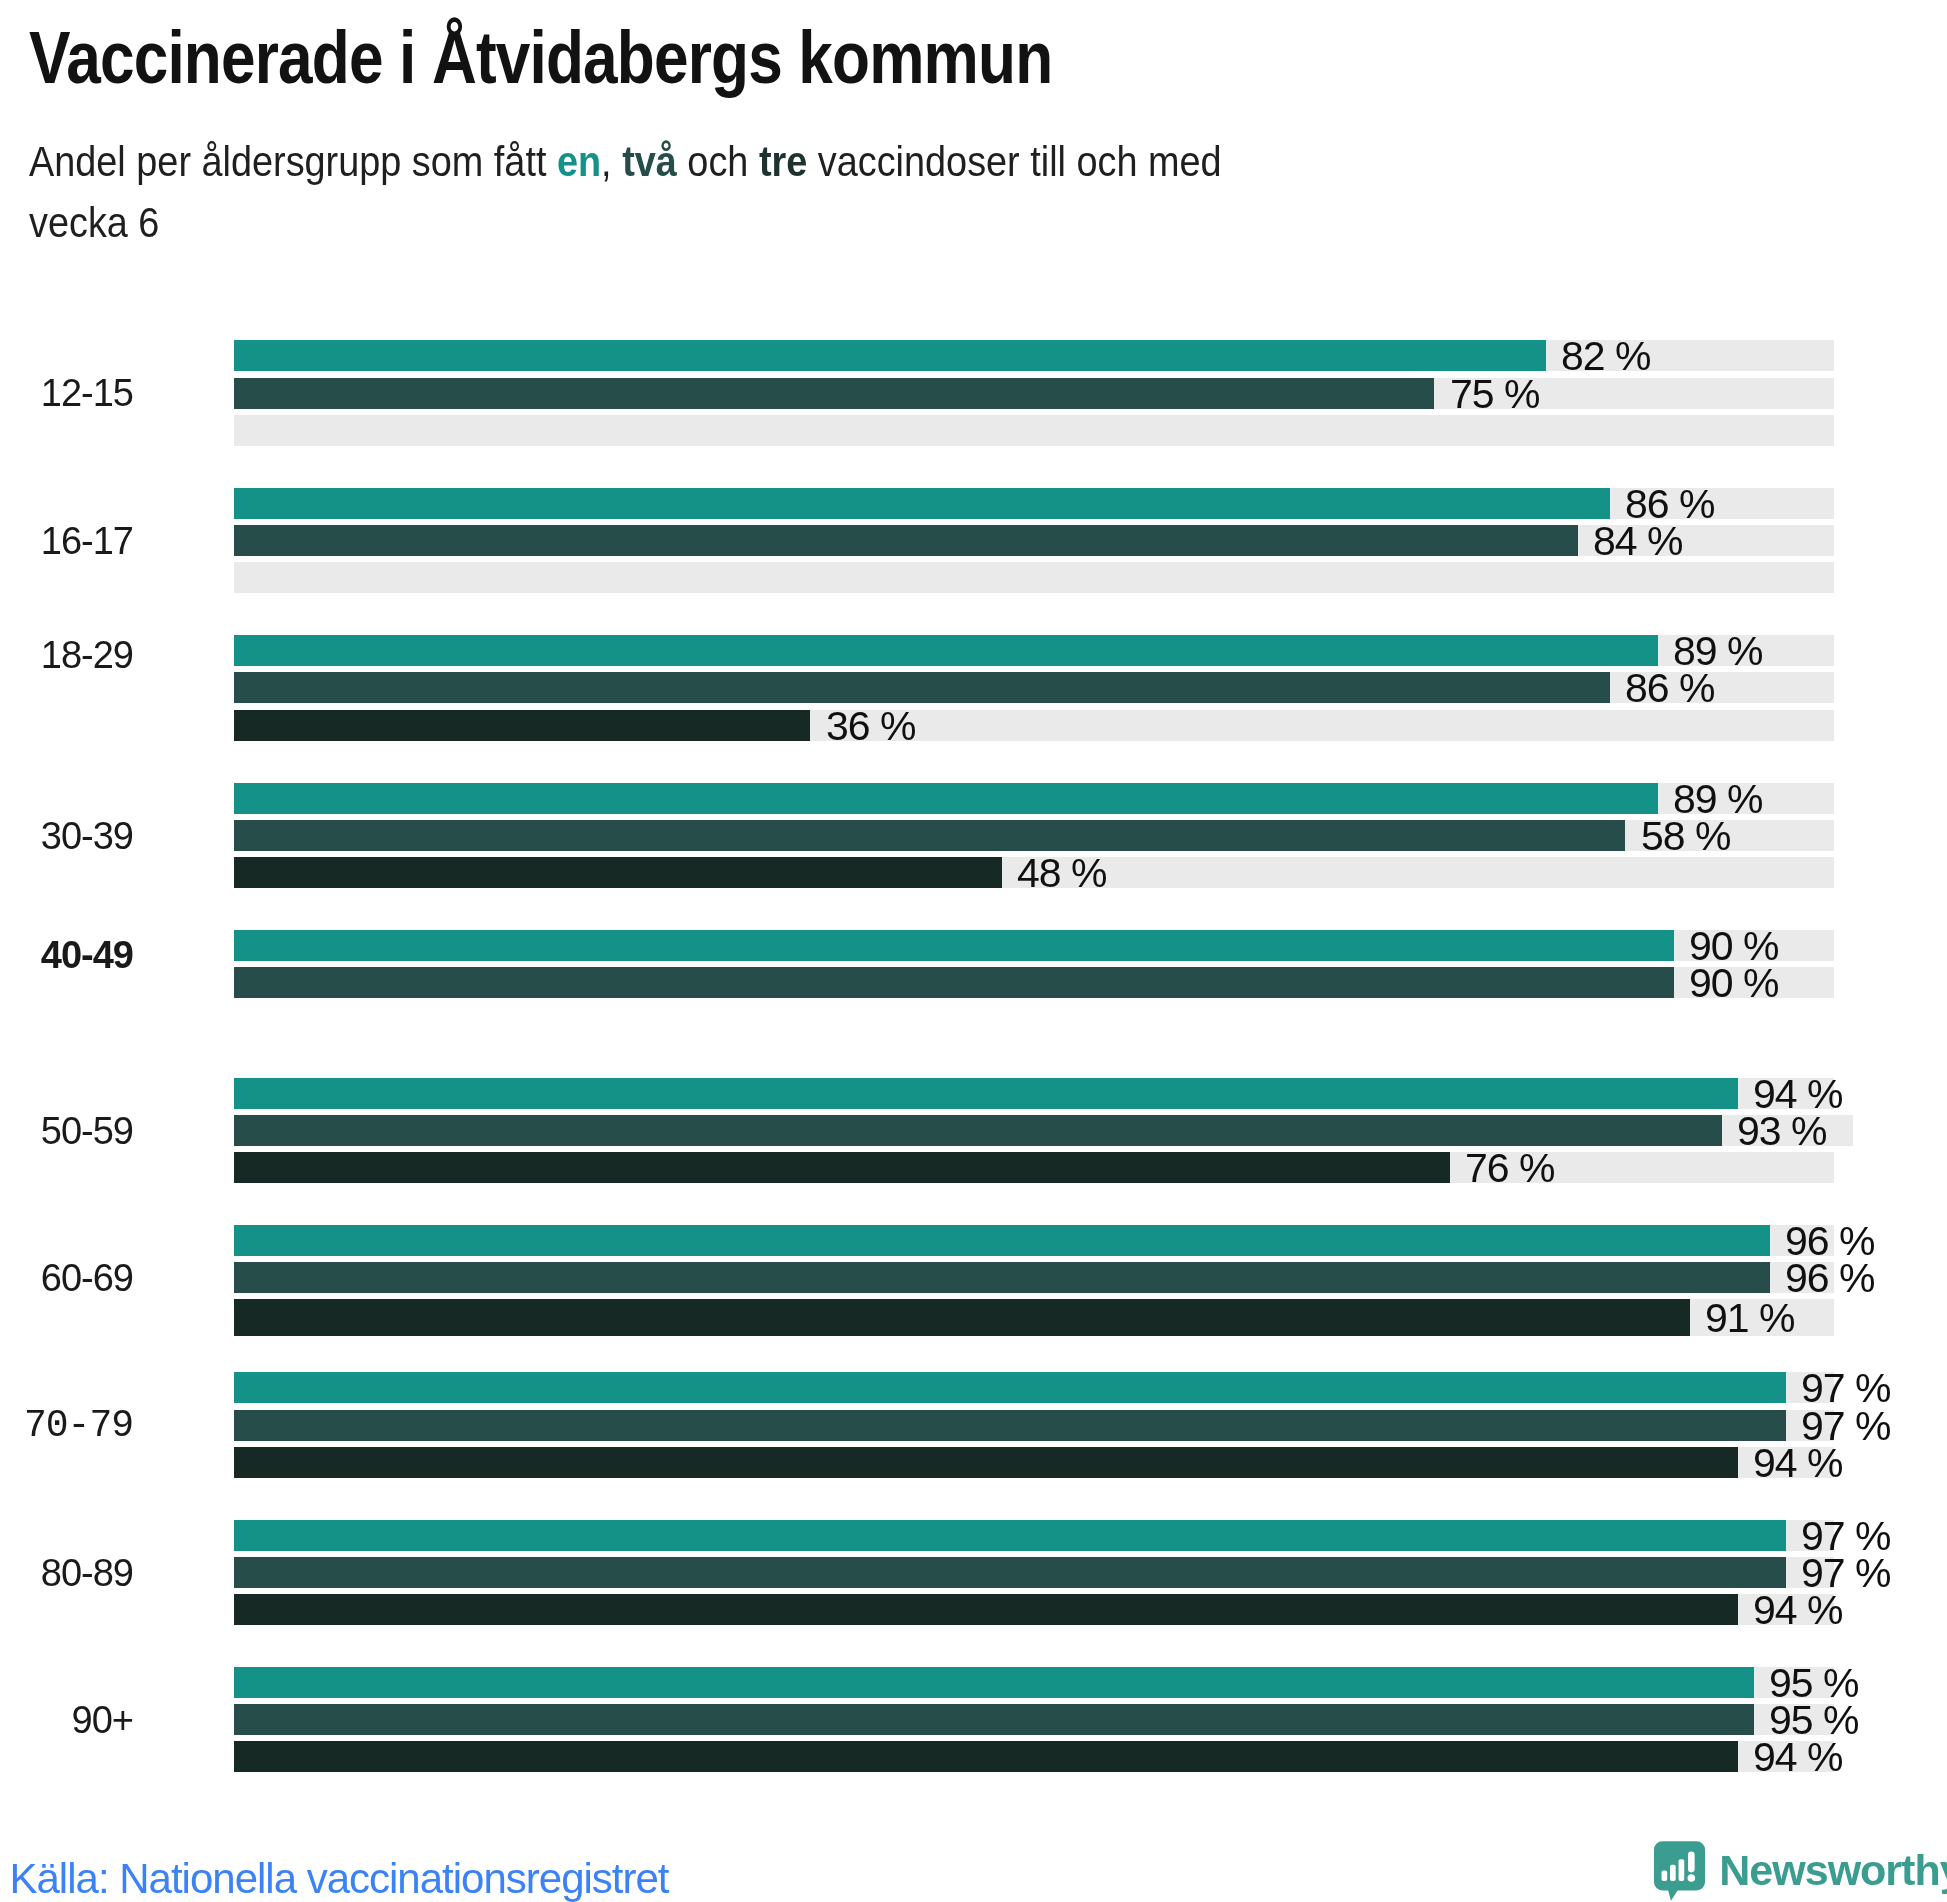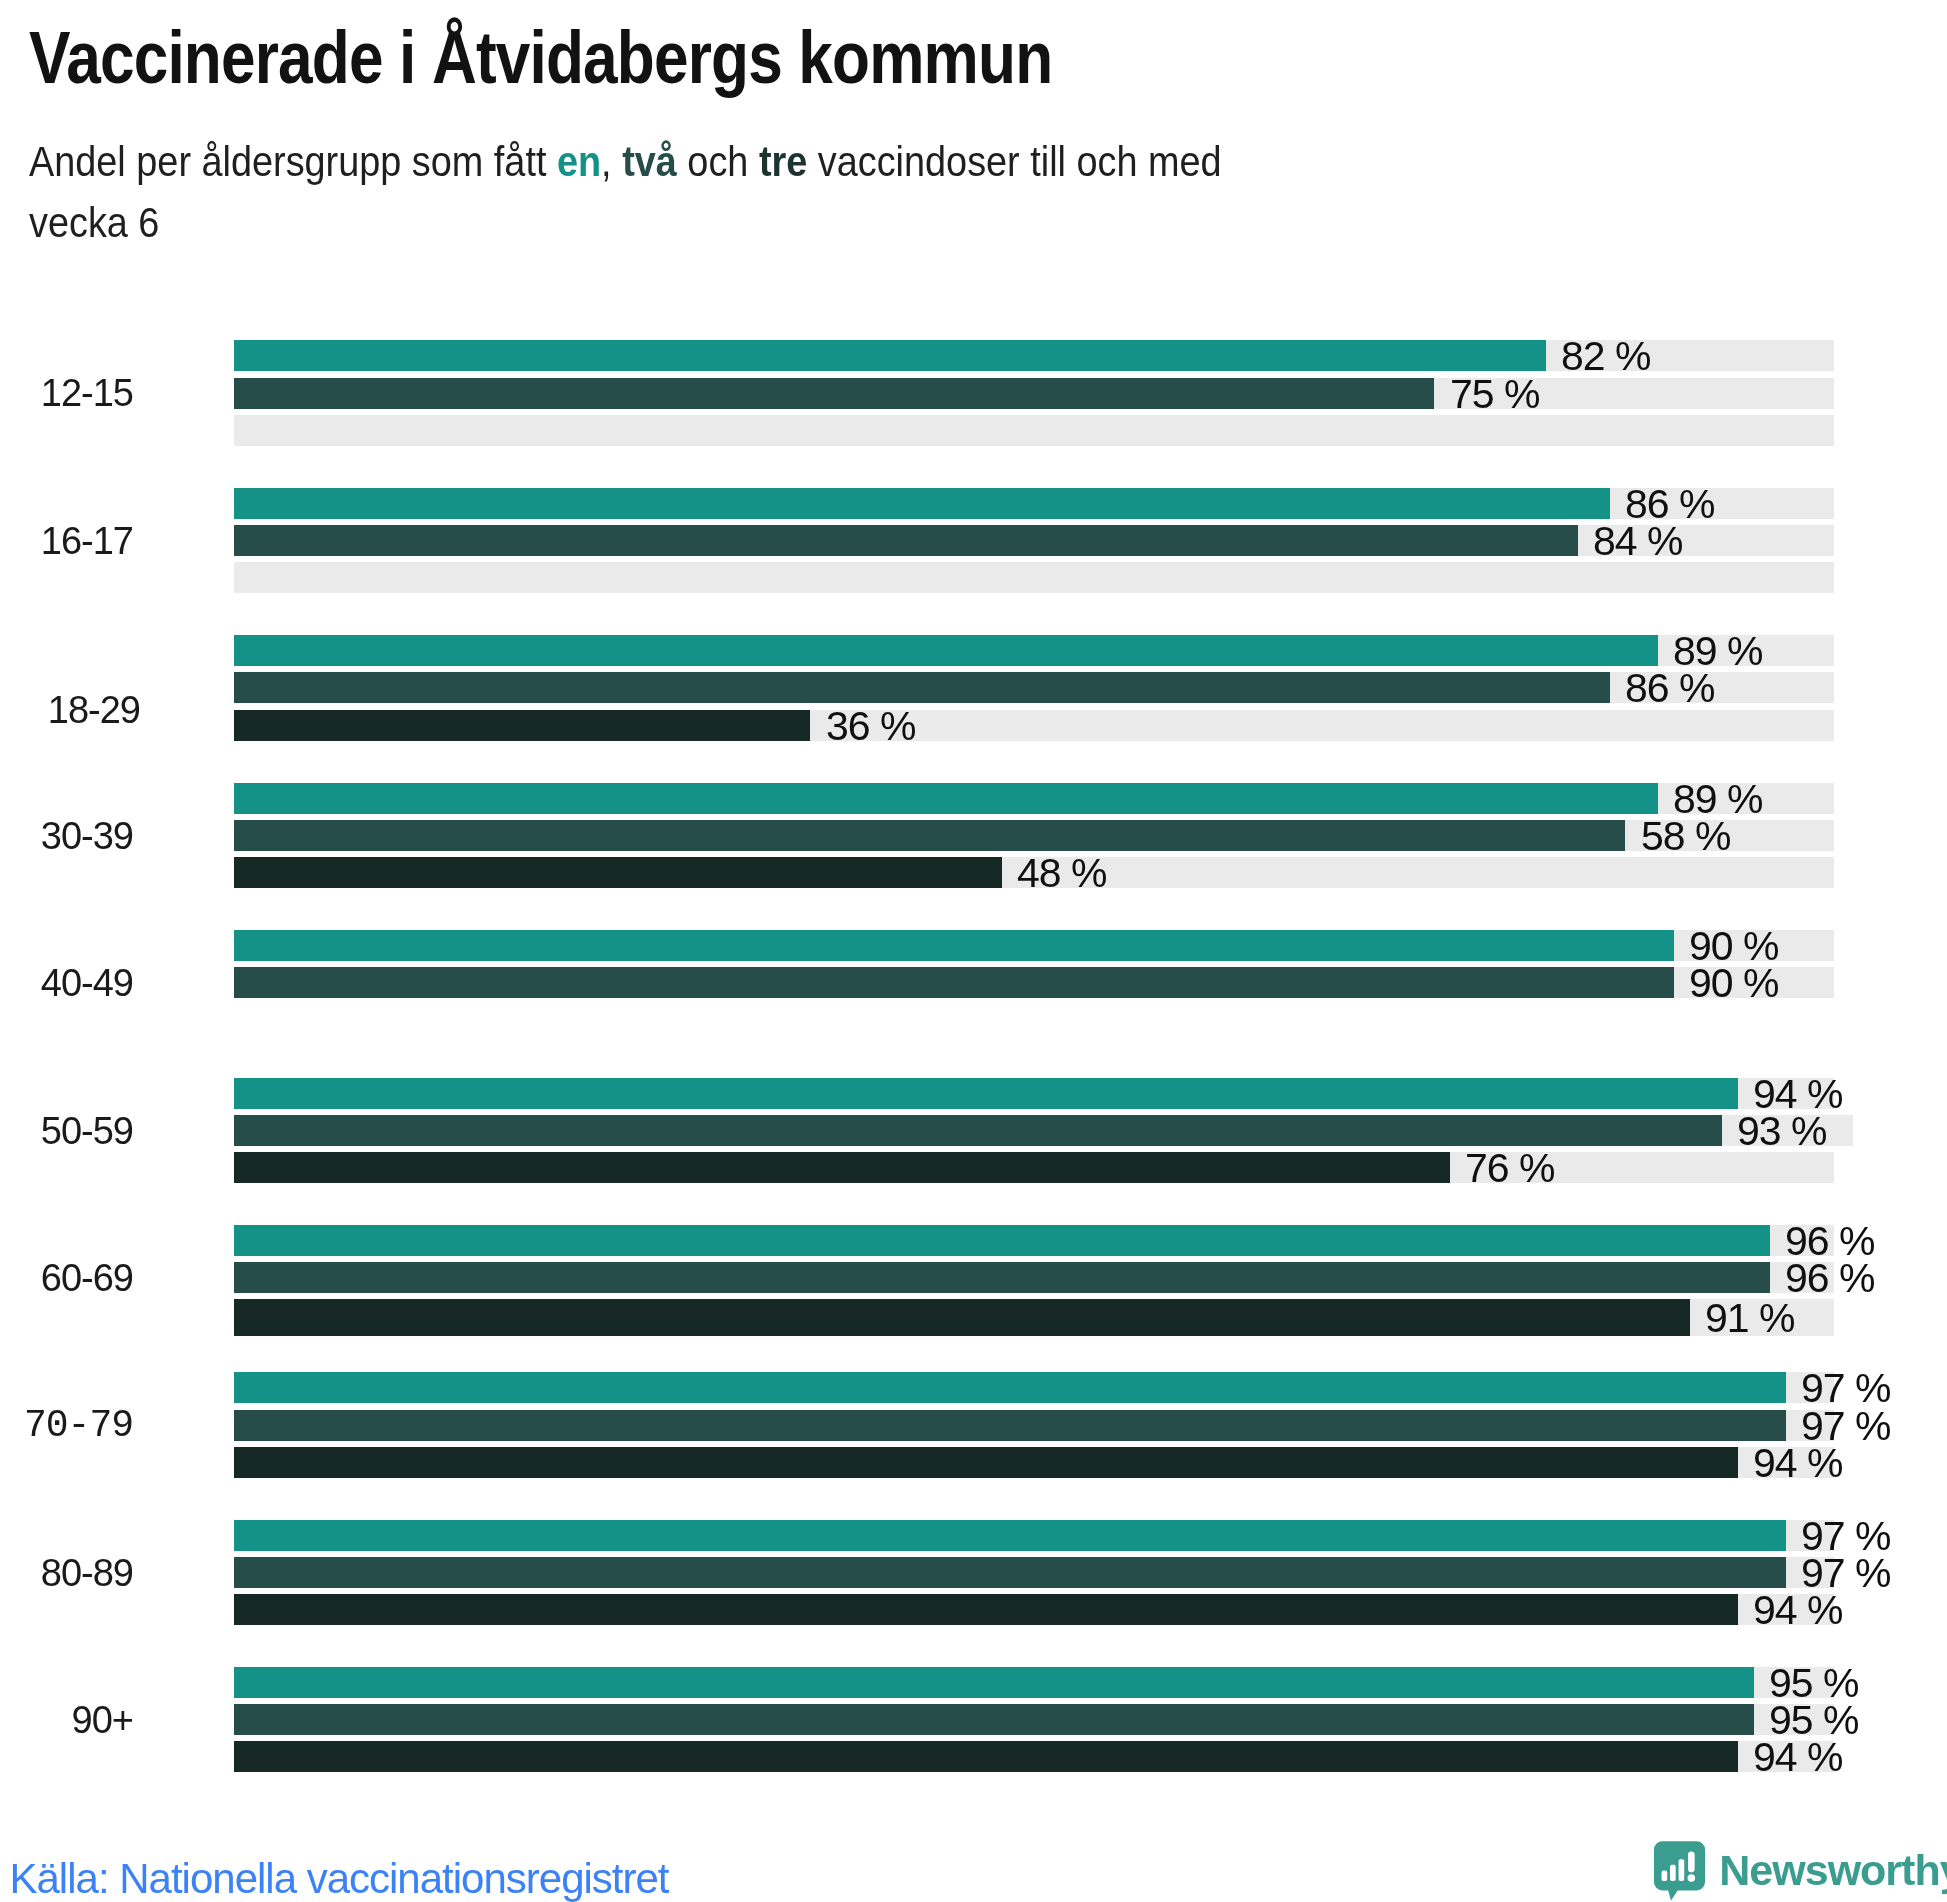--- a/index.html
+++ b/index.html
@@ -78,21 +78,21 @@
     <div class="age-label" style="top: 488px; width: 133px;">16-17</div>
     <div class="bar-track" style="top: 488px; height: 31px;">
       <div class="bar" style="width: 1376px; background: rgb(20, 146, 136);"></div>
       <span class="bar-value-label" style="left: 1391px;">86 %</span>
     </div>
     <div class="bar-track" style="top: 525px; height: 31px;">
       <div class="bar" style="width: 1344px; background: rgb(38, 77, 73);"></div>
       <span class="bar-value-label" style="left: 1359px;">84 %</span>
     </div>
     <div class="bar-track" style="top: 562px; height: 31px;"></div>
-    <div class="age-label" style="top: 657px; width: 133px; padding-left: 7px;">18-29</div>
+    <div class="age-label" style="top: 602px; width: 133px;">18-29</div>
     <div class="bar-track" style="top: 635px; height: 31px;">
       <div class="bar" style="width: 1424px; background: rgb(20, 146, 136);"></div>
       <span class="bar-value-label" style="left: 1439px;">89 %</span>
     </div>
     <div class="bar-track" style="top: 672px; height: 31px;">
       <div class="bar" style="width: 1376px; background: rgb(38, 77, 73);"></div>
       <span class="bar-value-label" style="left: 1391px;">86 %</span>
     </div>
     <div class="bar-track" style="top: 710px; height: 31px;">
       <div class="bar" style="width: 576px; background: rgb(22, 41, 37);"></div>
@@ -104,21 +104,21 @@
       <span class="bar-value-label" style="left: 1439px;">89 %</span>
     </div>
     <div class="bar-track" style="top: 820px; height: 31px;">
       <div class="bar" style="width: 1391px; background: rgb(38, 77, 73);"></div>
       <span class="bar-value-label" style="left: 1407px;">58 %</span>
     </div>
     <div class="bar-track" style="top: 857px; height: 31px;">
       <div class="bar" style="width: 768px; background: rgb(22, 41, 37);"></div>
       <span class="bar-value-label" style="left: 783px;">48 %</span>
     </div>
-    <div class="age-label" style="top: 930px; width: 133px;">40-49</div>
+    <div class="age-label" style="top: 902px; width: 133px; font-weight: bold;">40-49</div>
     <div class="bar-track" style="top: 930px; height: 31px;">
       <div class="bar" style="width: 1440px; background: rgb(20, 146, 136);"></div>
       <span class="bar-value-label" style="left: 1455px;">90 %</span>
     </div>
     <div class="bar-track" style="top: 967px; height: 31px;">
       <div class="bar" style="width: 1440px; background: rgb(38, 77, 73);"></div>
       <span class="bar-value-label" style="left: 1455px;">90 %</span>
     </div>
     <div class="age-label" style="top: 1078px; width: 133px;">50-59</div>
     <div class="bar-track" style="top: 1078px; height: 31px;">

